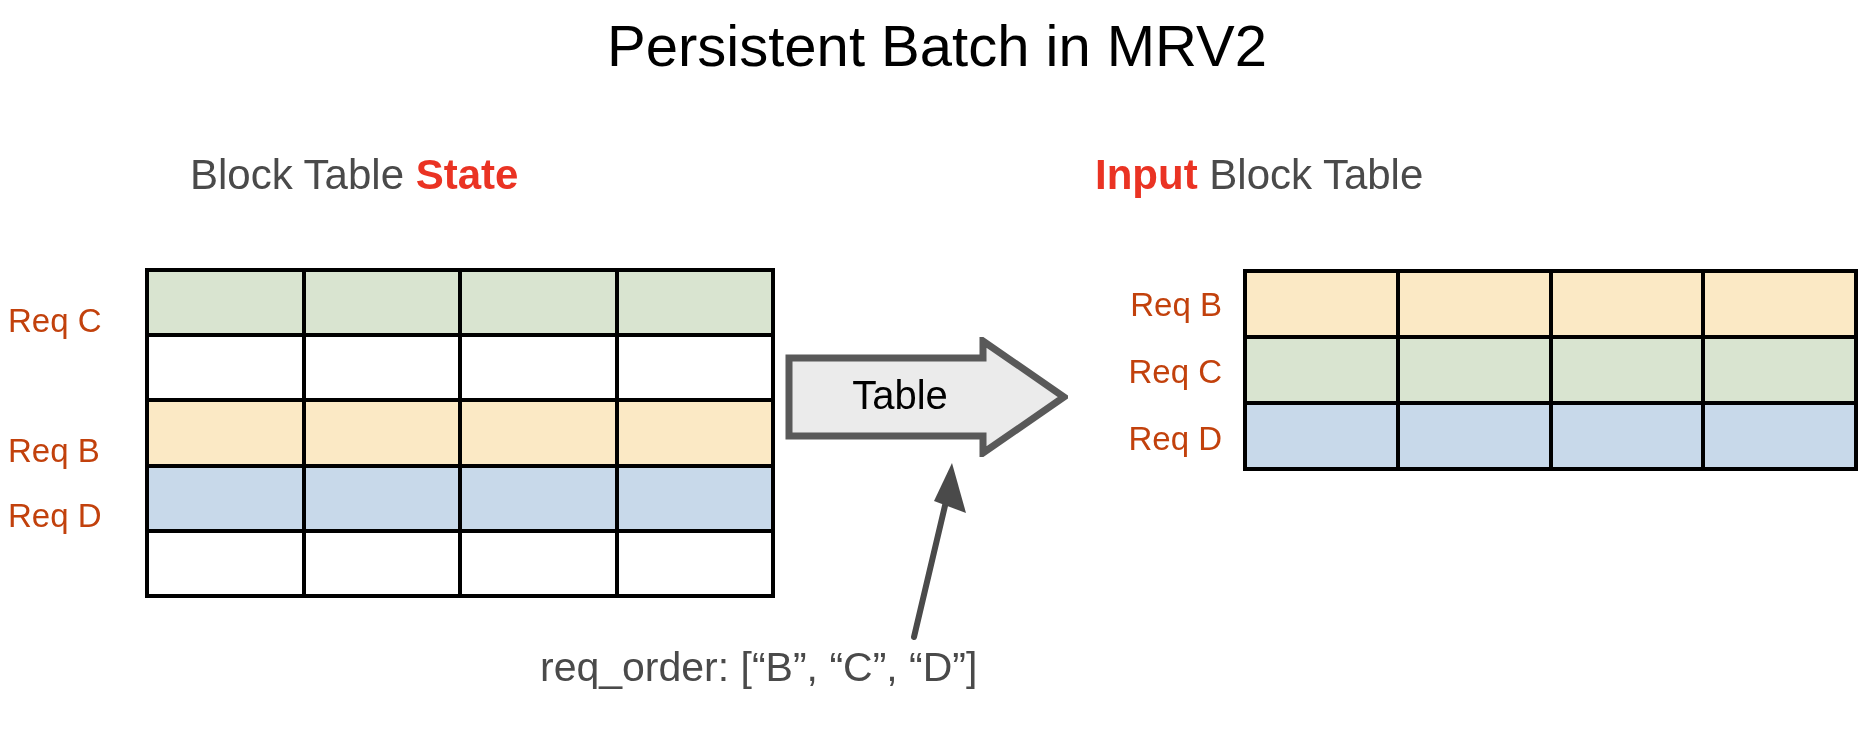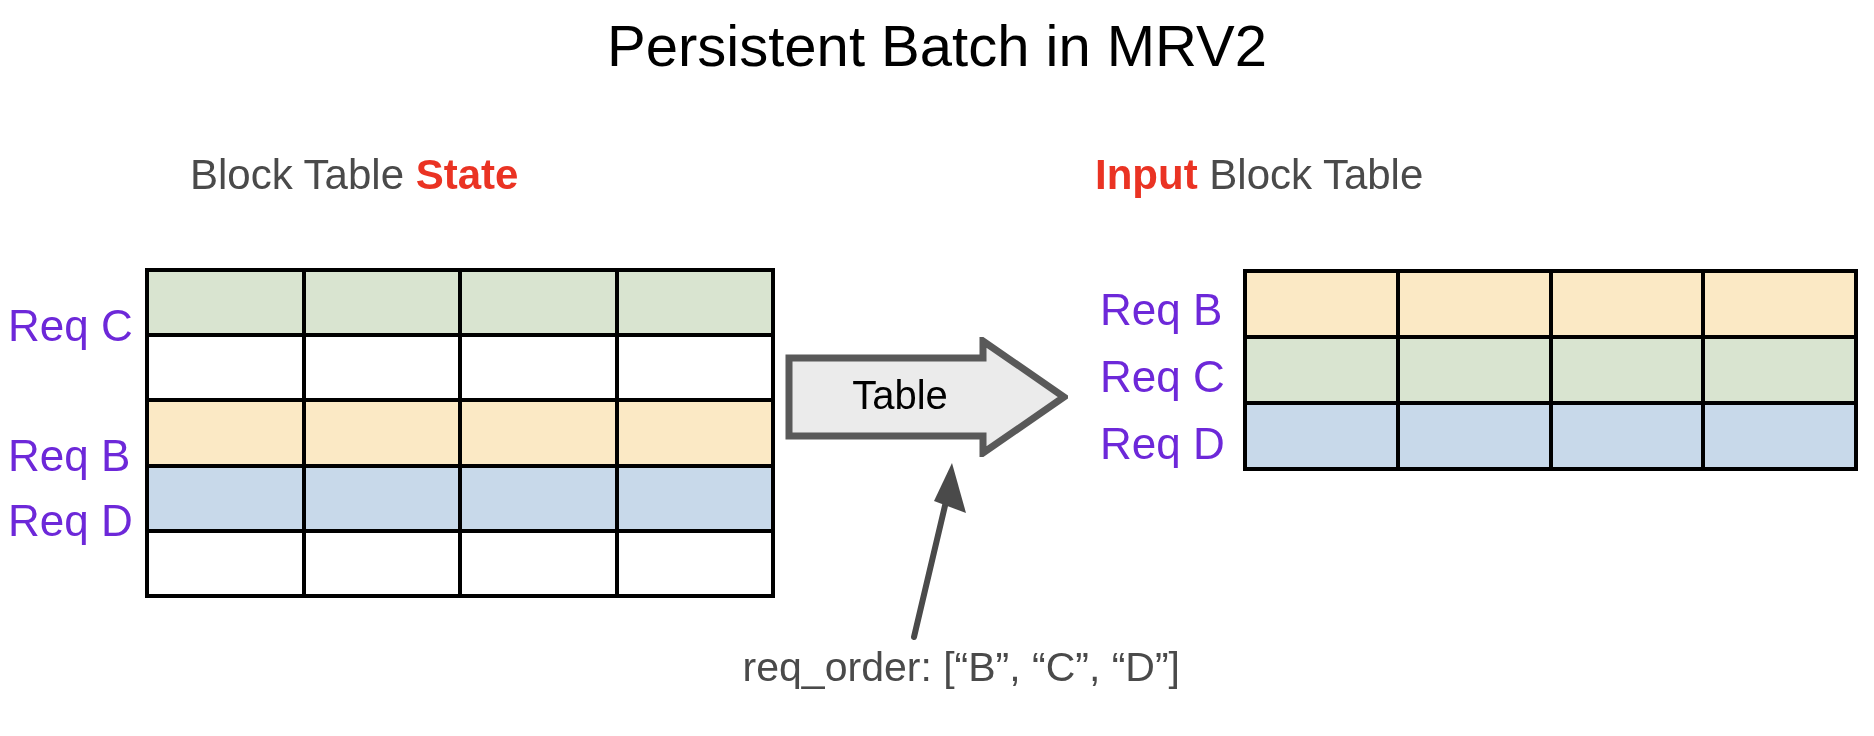--- a/index.html
+++ b/index.html
@@ -75,23 +75,23 @@
     top: 269px;
     width: 615px;
     height: 202px;
     grid-template-columns: repeat(4, 1fr);
     grid-template-rows: repeat(3, 1fr);
   }
 
   
   .row-label {
     position: absolute;
-    font-size: 44px;
+    font-size: 33px;
     line-height: 1;
-    color: #6d28d9;
+    color: #c2410c;
     white-space: nowrap;
   }
   .row-label.right-side { text-align: right; }
 
   #label-state-c { left: 8px;   top: 304px; }
   #label-state-b { left: 8px;   top: 434px; }
   #label-state-d { left: 8px;   top: 499px; }
 
   #label-input-b { left: 1100px; top: 288px; width: 122px; }
   #label-input-c { left: 1100px; top: 355px; width: 122px; }
@@ -127,21 +127,21 @@
     height: 190px;
   }
   #pointer-arrow svg { display: block; width: 120px; height: 190px; }
 
   
   #req-order-caption {
     position: absolute;
     left: 540px;
     top: 645px;
     width: 640px;
-    text-align: right;
+    text-align: left;
     font-size: 41px;
     line-height: 1.1;
     color: #4a4a4a;
     white-space: nowrap;
   }
 </style>
 </head>
 <body>
 
 <div id="canvas">

